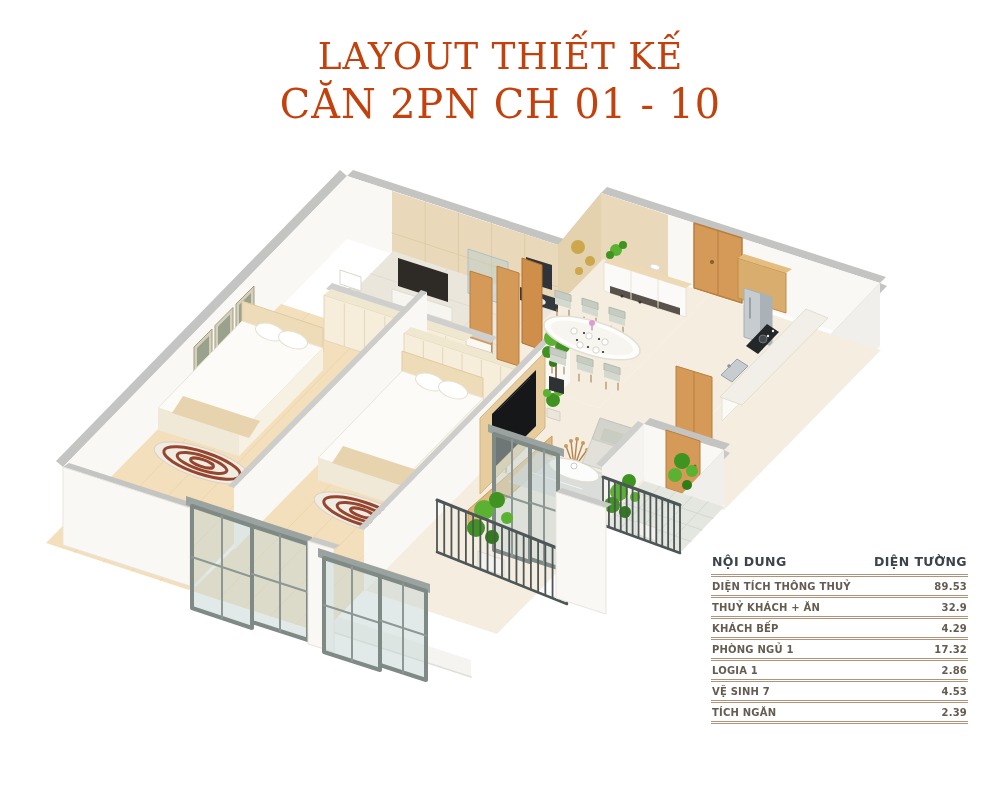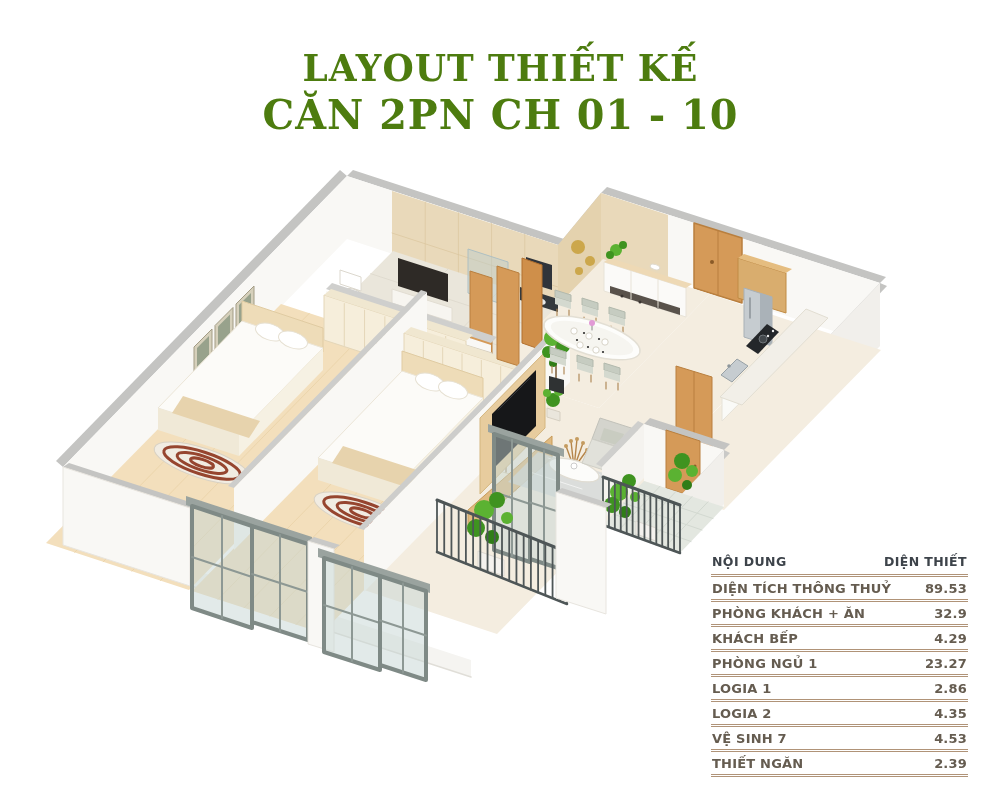--- a/index.html
+++ b/index.html
@@ -1,28 +1,28 @@
 <!DOCTYPE html>
 <html><head>
 <meta charset="utf-8">
 <style>
   html,body{margin:0;padding:0;background:#ffffff;}
   .stage{position:relative;width:1001px;height:800px;background:#ffffff;overflow:hidden;
          font-family:"DejaVu Sans","Liberation Sans",sans-serif;}
-  .title{position:absolute;top:47px;left:0;width:100%;text-align:center;
-         font-family:"DejaVu Serif","Liberation Serif",serif;font-weight:700;color:#4d7c0f;}
+  .title{position:absolute;top:36px;left:0;width:100%;text-align:center;
+         font-family:"DejaVu Serif","Liberation Serif",serif;font-weight:400;color:#c2410c;}
   .title .t1{font-size:37px;letter-spacing:1px;transform:scaleX(.97);line-height:1.15;}
   .title .t2{font-size:41px;letter-spacing:1px;transform:scaleX(.97);line-height:1.15;margin-top:2px;}
   #plan{position:absolute;left:0;top:0;width:1001px;height:800px;}
   .areas{position:absolute;left:711px;top:552px;width:257px;}
   .ahead{display:flex;justify-content:space-between;align-items:baseline;
          font-size:12.5px;font-weight:700;letter-spacing:.4px;color:#3d434a;
          padding:2px 1px 5px 1px;border-bottom:3px double #b09378;gap:12px;}
   .arow{display:flex;justify-content:space-between;align-items:baseline;
-        font-size:13px;font-weight:700;letter-spacing:.2px;color:#655c50;
+        font-size:10px;font-weight:700;letter-spacing:.2px;color:#655c50;
         padding:4px 1px 3px 1px;border-bottom:3px double #b09378;}
   .arow .num{font-weight:700;margin-left:16px;}
 </style>
 </head>
 <body>
 
 <div class="stage">
 
   <div class="title">
     <div class="t1">LAYOUT THIẾT KẾ</div>
@@ -367,49 +367,45 @@
         <line x1="567" y1="552" x2="567" y2="604" stroke="#4e5657" stroke-width="1.8" stroke-linecap="round"></line>
         <line x1="437" y1="552" x2="567" y2="604" stroke="#4e5657" stroke-width="2.5" stroke-linecap="round"></line>
         <polygon points="556,492 606,508 612,504 562,488" fill="#c9c9c7"></polygon>
         <polygon points="556,492 606,508 606,614 556,598" fill="#f9f8f5" stroke="#e8e5df" stroke-width="1" stroke-linejoin="round"></polygon>
       </g>
     </svg>
 
   <div class="areas">
     <div class="ahead">
       <span>NỘI DUNG</span>
-      <span>DIỆN THIẾT</span>
+      <span>DIỆN TƯỜNG</span>
     </div>
     <div class="arow">
         <span>DIỆN TÍCH THÔNG THUỶ</span>
         <span class="num">89.53</span>
       </div>
     <div class="arow">
-        <span>PHÒNG KHÁCH + ĂN</span>
+        <span>THUỶ KHÁCH + ĂN</span>
         <span class="num">32.9</span>
       </div>
     <div class="arow">
         <span>KHÁCH BẾP</span>
         <span class="num">4.29</span>
       </div>
     <div class="arow">
         <span>PHÒNG NGỦ 1</span>
-        <span class="num">23.27</span>
+        <span class="num">17.32</span>
       </div>
     <div class="arow">
         <span>LOGIA 1</span>
         <span class="num">2.86</span>
       </div>
     <div class="arow">
-        <span>LOGIA 2</span>
-        <span class="num">4.35</span>
-      </div>
-    <div class="arow">
         <span>VỆ SINH 7</span>
         <span class="num">4.53</span>
       </div>
     <div class="arow">
-        <span>THIẾT NGĂN</span>
+        <span>TÍCH NGĂN</span>
         <span class="num">2.39</span>
       </div>
   </div>
 
 </div>
 
 </body></html>

